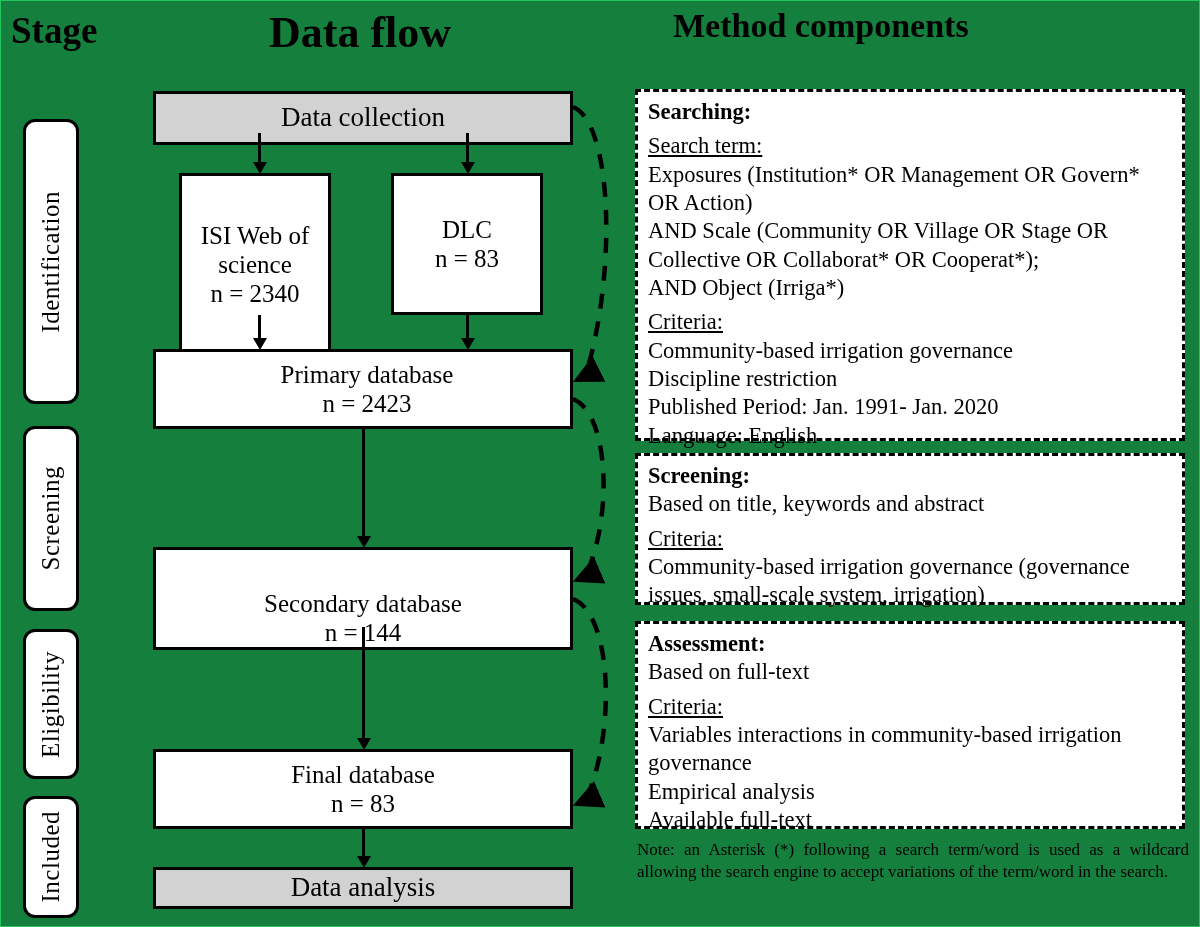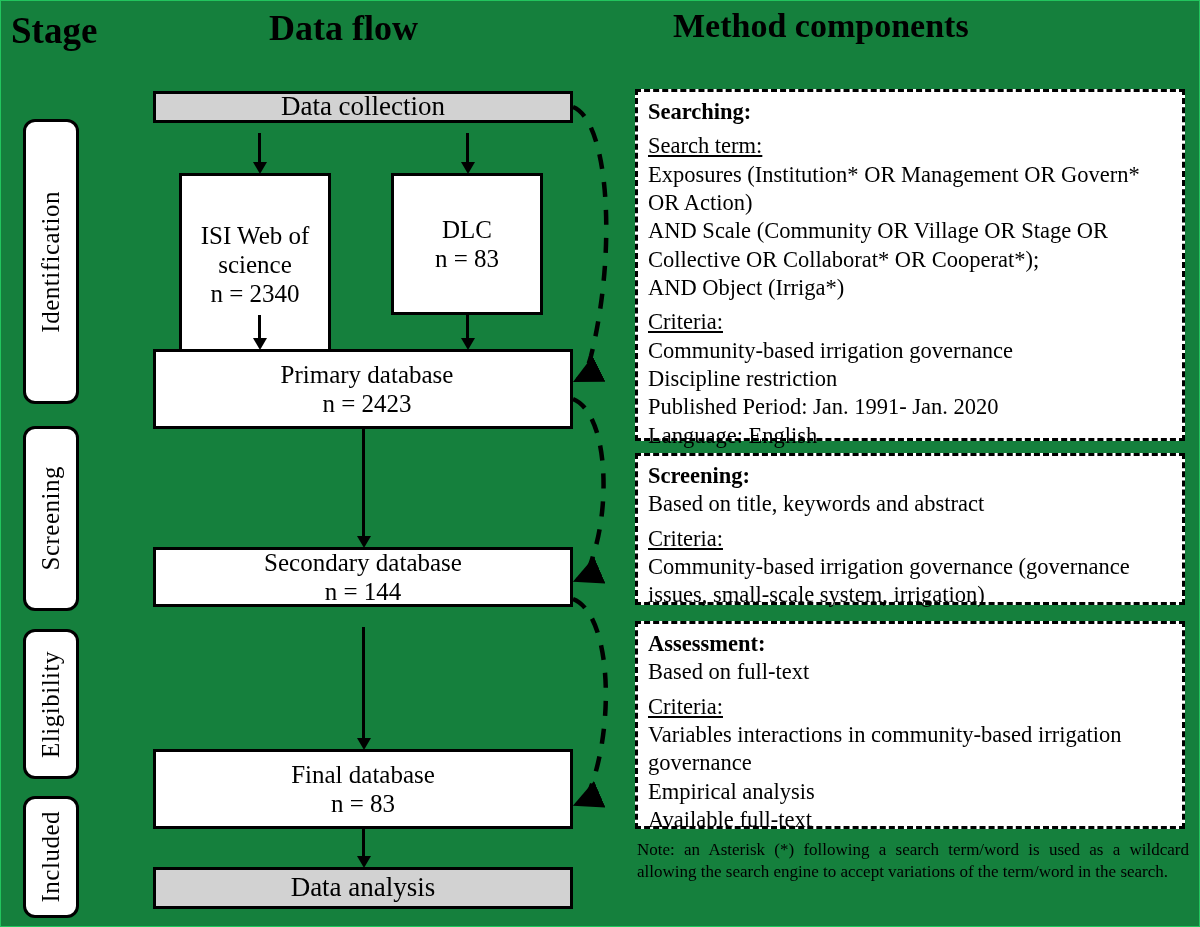--- a/index.html
+++ b/index.html
@@ -21,21 +21,21 @@
 
   
   .col-header {
     position: absolute;
     font-family: "Liberation Serif", serif;
     font-weight: bold;
     color: #000000;
     white-space: nowrap;
   }
   #hdr-stage { left: 10px;  top: 8px;  font-size: 37px; }
-  #hdr-dataflow { left: 268px; top: 6px; font-size: 36px; }
+  #hdr-dataflow { left: 268px; top: 6px; font-size: 44px; }
   #hdr-method { left: 672px; top: 6px; font-size: 34px; }
 
   
   .stage-pill {
     position: absolute;
     border: 3px solid #000000;
     border-radius: 12px;
     background: #ffffff;
     box-sizing: border-box;
     display: flex;
@@ -68,25 +68,25 @@
     justify-content: center;
     text-align: center;
     font-family: "Liberation Serif", serif;
     font-size: 25px;
     line-height: 1.16;
     color: #000000;
   }
   .flow-box.shaded { background: #d2d2d2; }
   .flow-box .ln { display: block; }
 
-  #box-data-collection { left: 152px; top: 90px;  width: 420px; height: 32px; font-size: 27px; }
+  #box-data-collection { left: 152px; top: 90px;  width: 420px; height: 54px; font-size: 27px; }
   #box-isi             { left: 178px; top: 172px; width: 152px; height: 182px; text-align: center; }
   #box-dlc             { left: 390px; top: 172px; width: 152px; height: 142px; }
   #box-primary         { left: 152px; top: 348px; width: 420px; height: 80px; padding-left: 8px; }
-  #box-secondary       { left: 152px; top: 546px; width: 420px; height: 60px; }
+  #box-secondary       { left: 152px; top: 546px; width: 420px; height: 103px; justify-content: flex-end; }
   #box-final           { left: 152px; top: 748px; width: 420px; height: 80px; }
   #box-data-analysis   { left: 152px; top: 866px; width: 420px; height: 42px; font-size: 27px; }
 
   
   .arrow-v {
     position: absolute;
     width: 3px;
     background: #000000;
   }
   .arrow-v::after {

